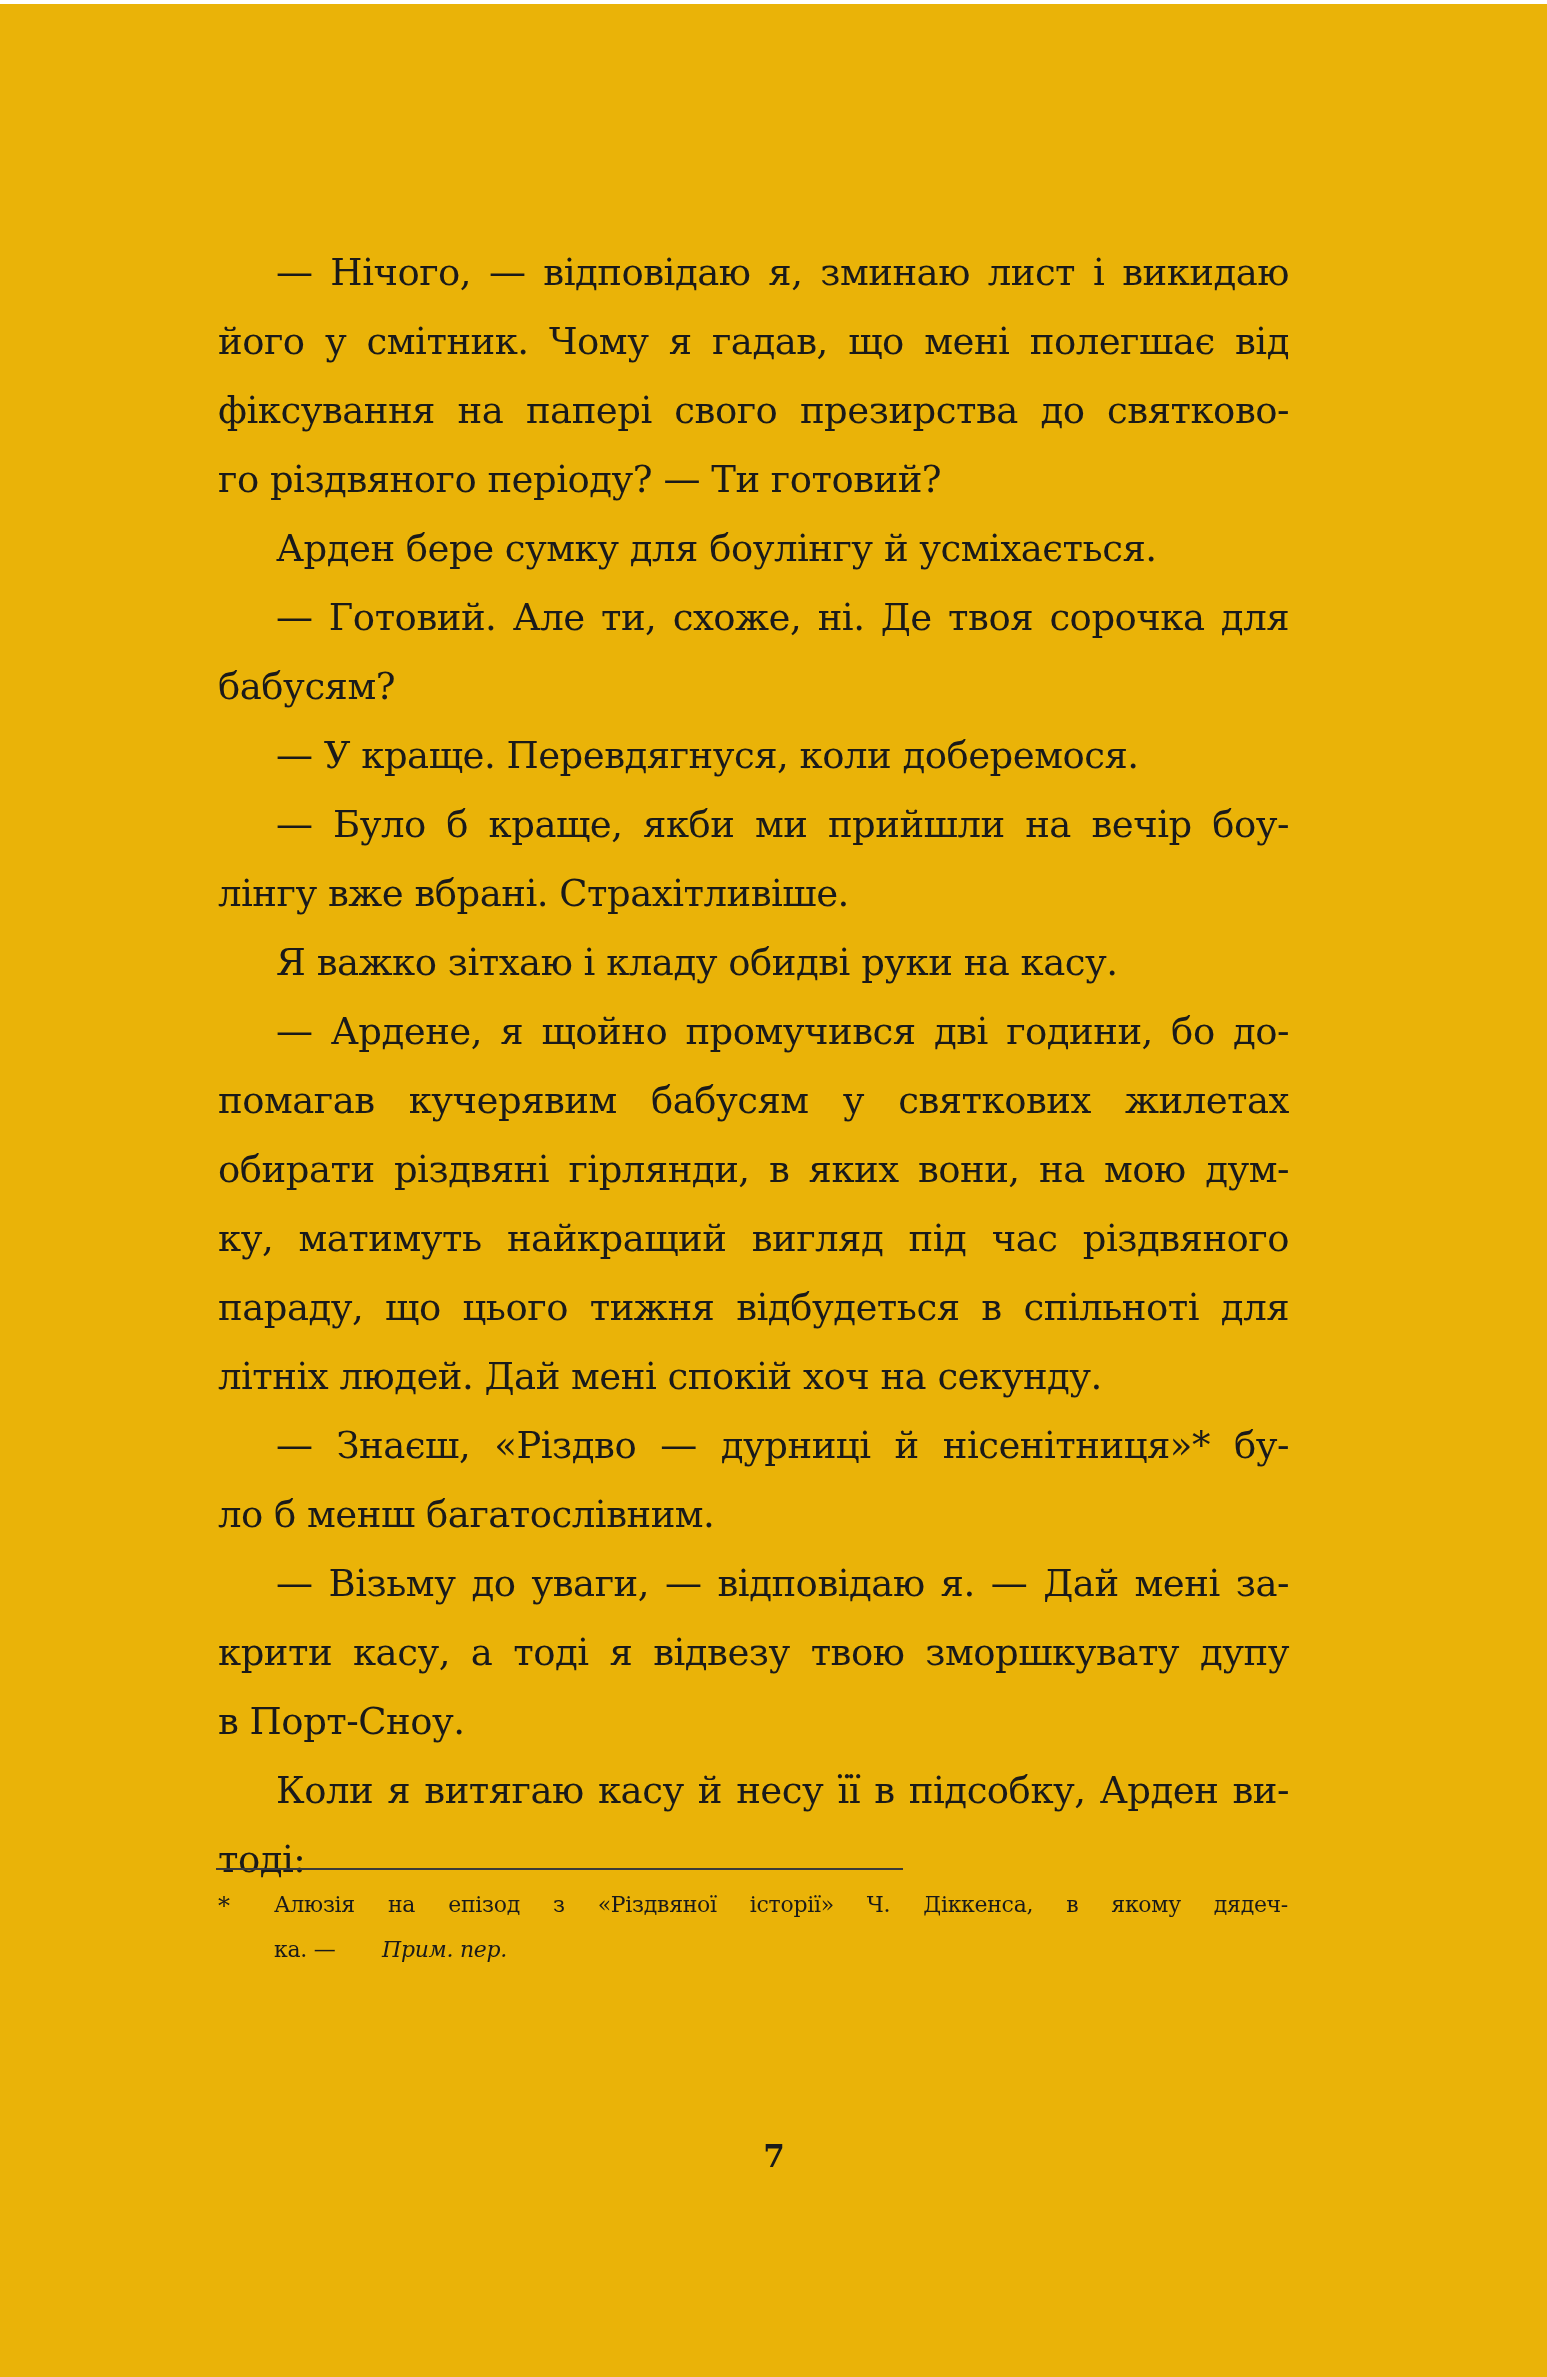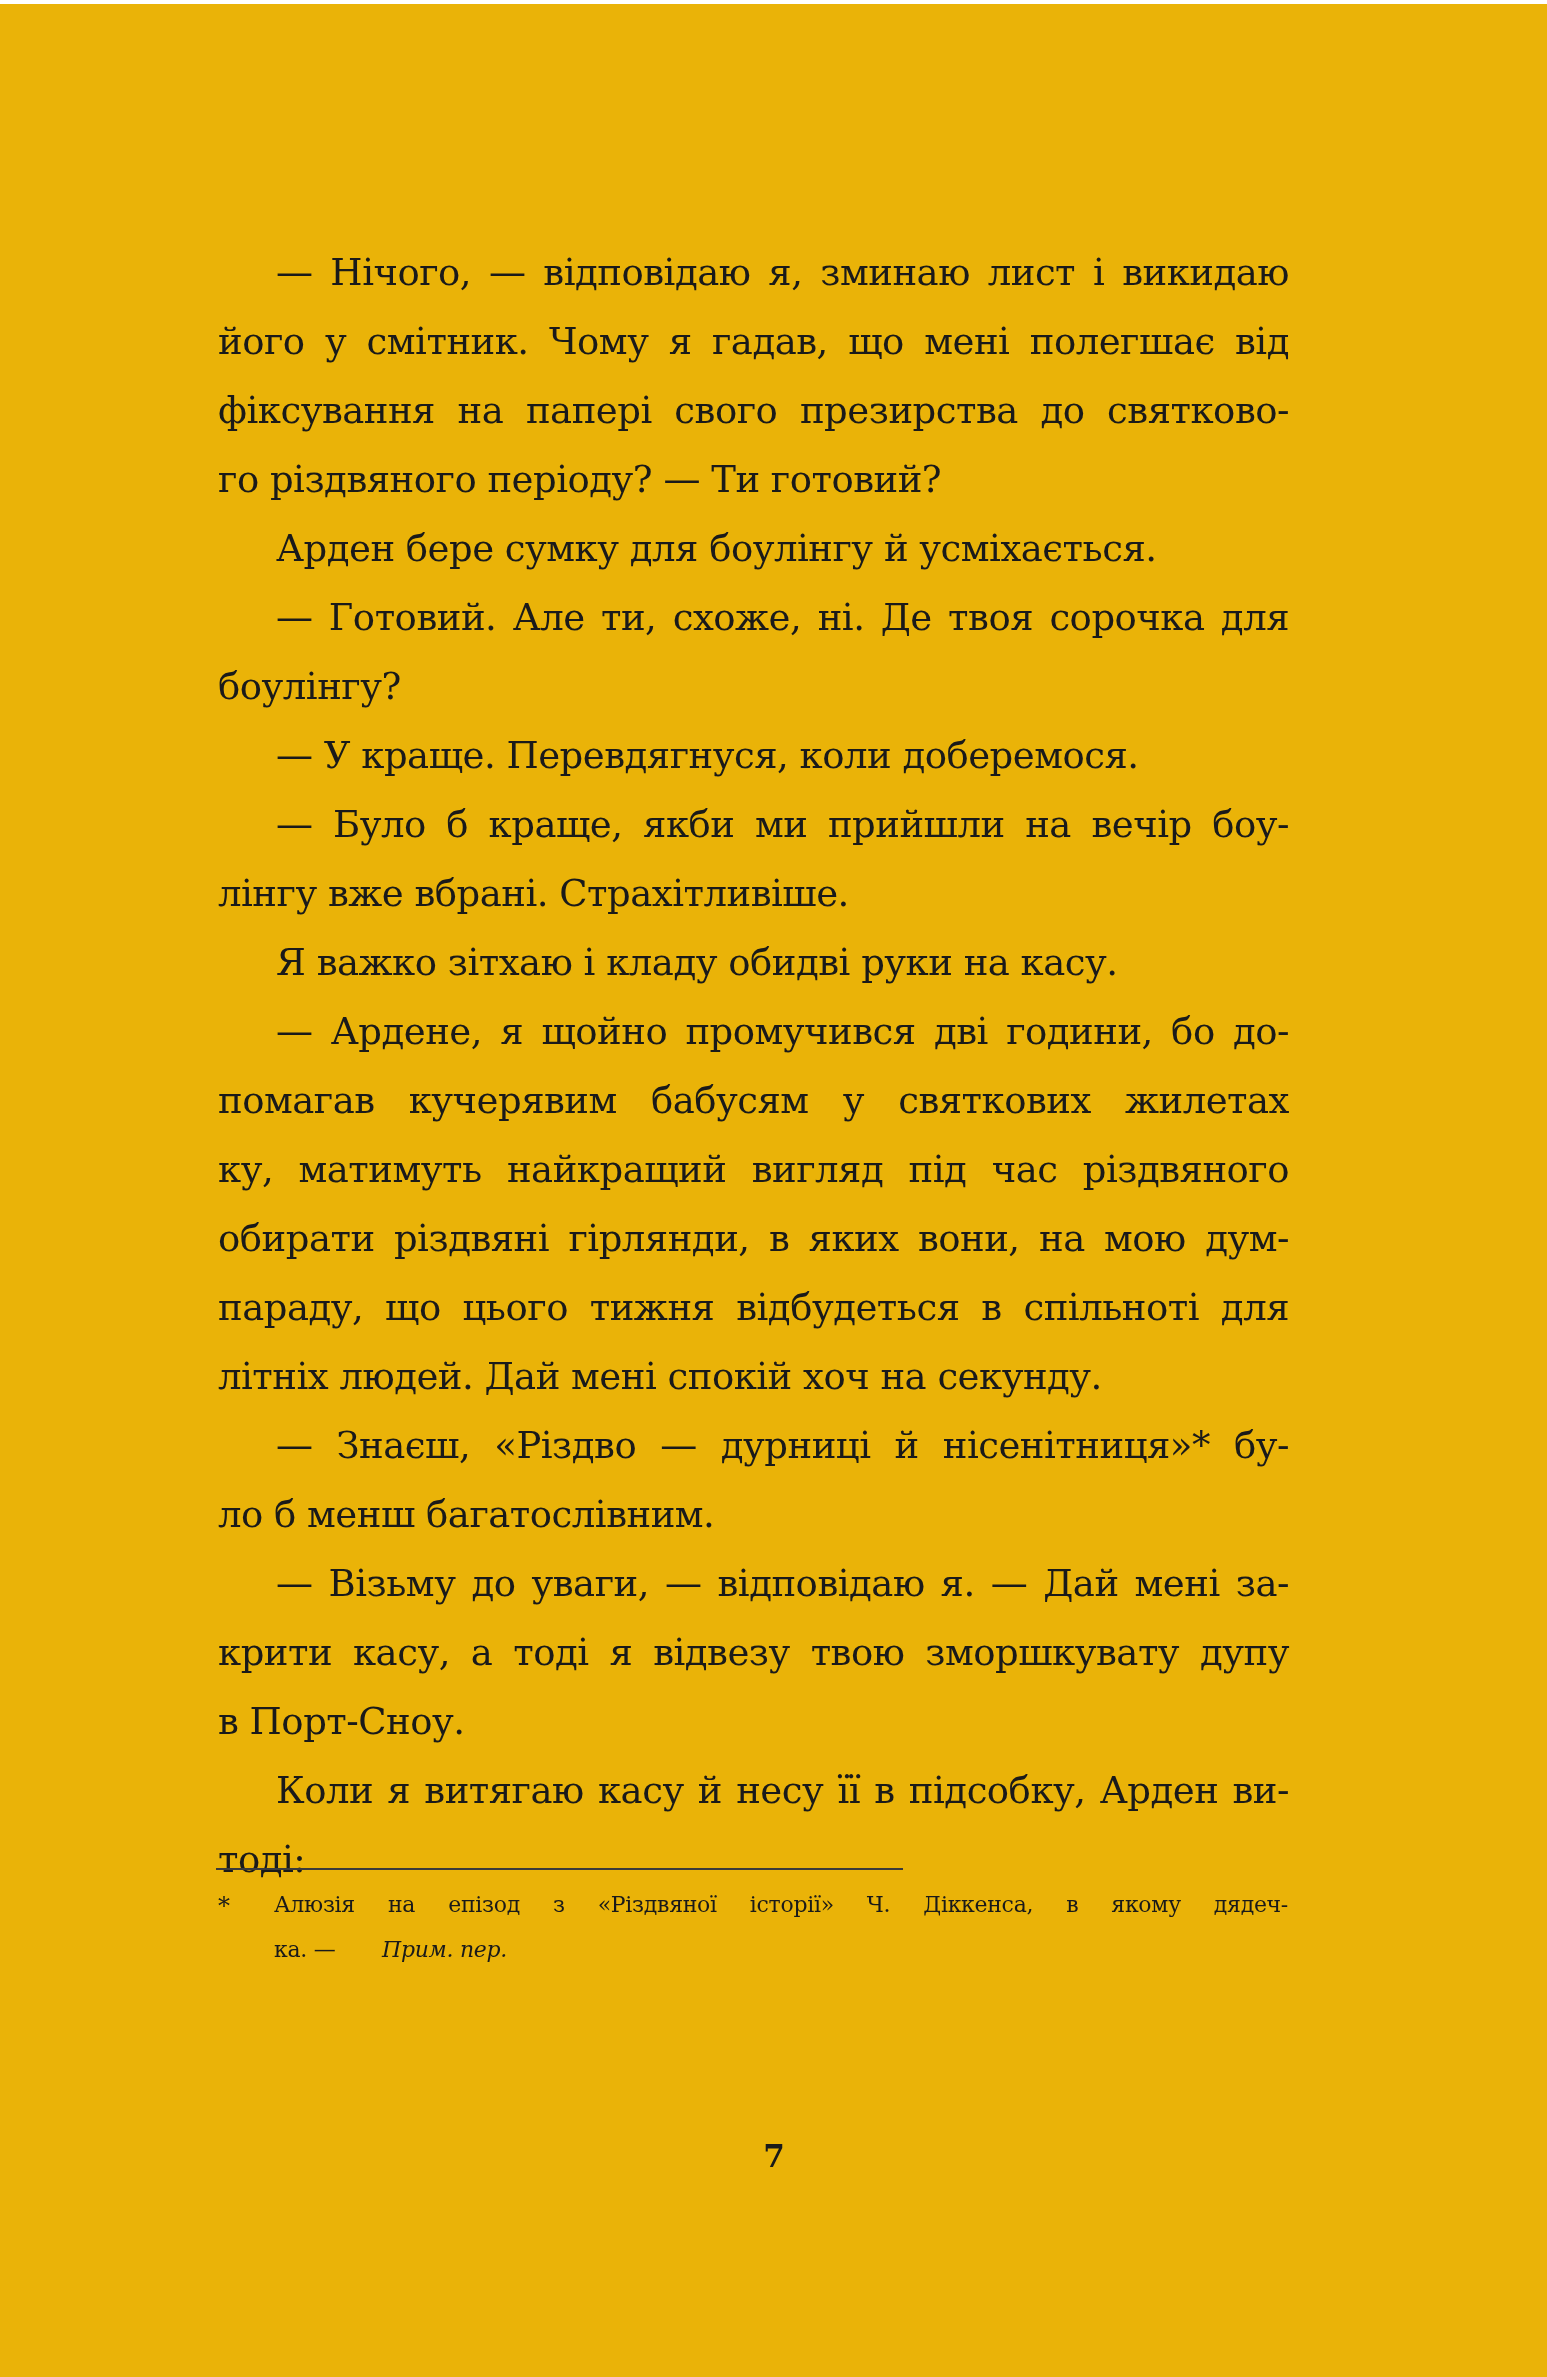--- a/index.html
+++ b/index.html
@@ -109,41 +109,41 @@
       <span class="line">фіксування на папері свого презирства до святково-</span>
       <span class="line last">го різдвяного періоду? — Ти готовий?</span>
     </div>
 
     <div>
       <span class="line indent last">Арден бере сумку для боулінгу й усміхається.</span>
     </div>
 
     <div>
       <span class="line indent">— Готовий. Але ти, схоже, ні. Де твоя сорочка для</span>
-      <span class="line last">боулінгу?</span>
+      <span class="line last">бабусям?</span>
     </div>
 
     <div>
       <span class="line indent last">— У краще. Перевдягнуся, коли доберемося.</span>
     </div>
 
     <div>
       <span class="line indent">— Було б краще, якби ми прийшли на вечір боу-</span>
       <span class="line last">лінгу вже вбрані. Страхітливіше.</span>
     </div>
 
     <div>
       <span class="line indent last">Я важко зітхаю і кладу обидві руки на касу.</span>
     </div>
 
     <div>
       <span class="line indent">— Ардене, я щойно промучився дві години, бо до-</span>
       <span class="line">помагав кучерявим бабусям у святкових жилетах</span>
+      <span class="line">обирати різдвяні гірлянди, в яких вони, на мою дум-</span>
       <span class="line">ку, матимуть найкращий вигляд під час різдвяного</span>
-      <span class="line">обирати різдвяні гірлянди, в яких вони, на мою дум-</span>
       <span class="line">параду, що цього тижня відбудеться в спільноті для</span>
       <span class="line last">літніх людей. Дай мені спокій хоч на секунду.</span>
     </div>
 
     <div>
       <span class="line indent">— Знаєш, «Різдво — дурниці й нісенітниця»* бу-</span>
       <span class="line last">ло б менш багатослівним.</span>
     </div>
 
     <div>

